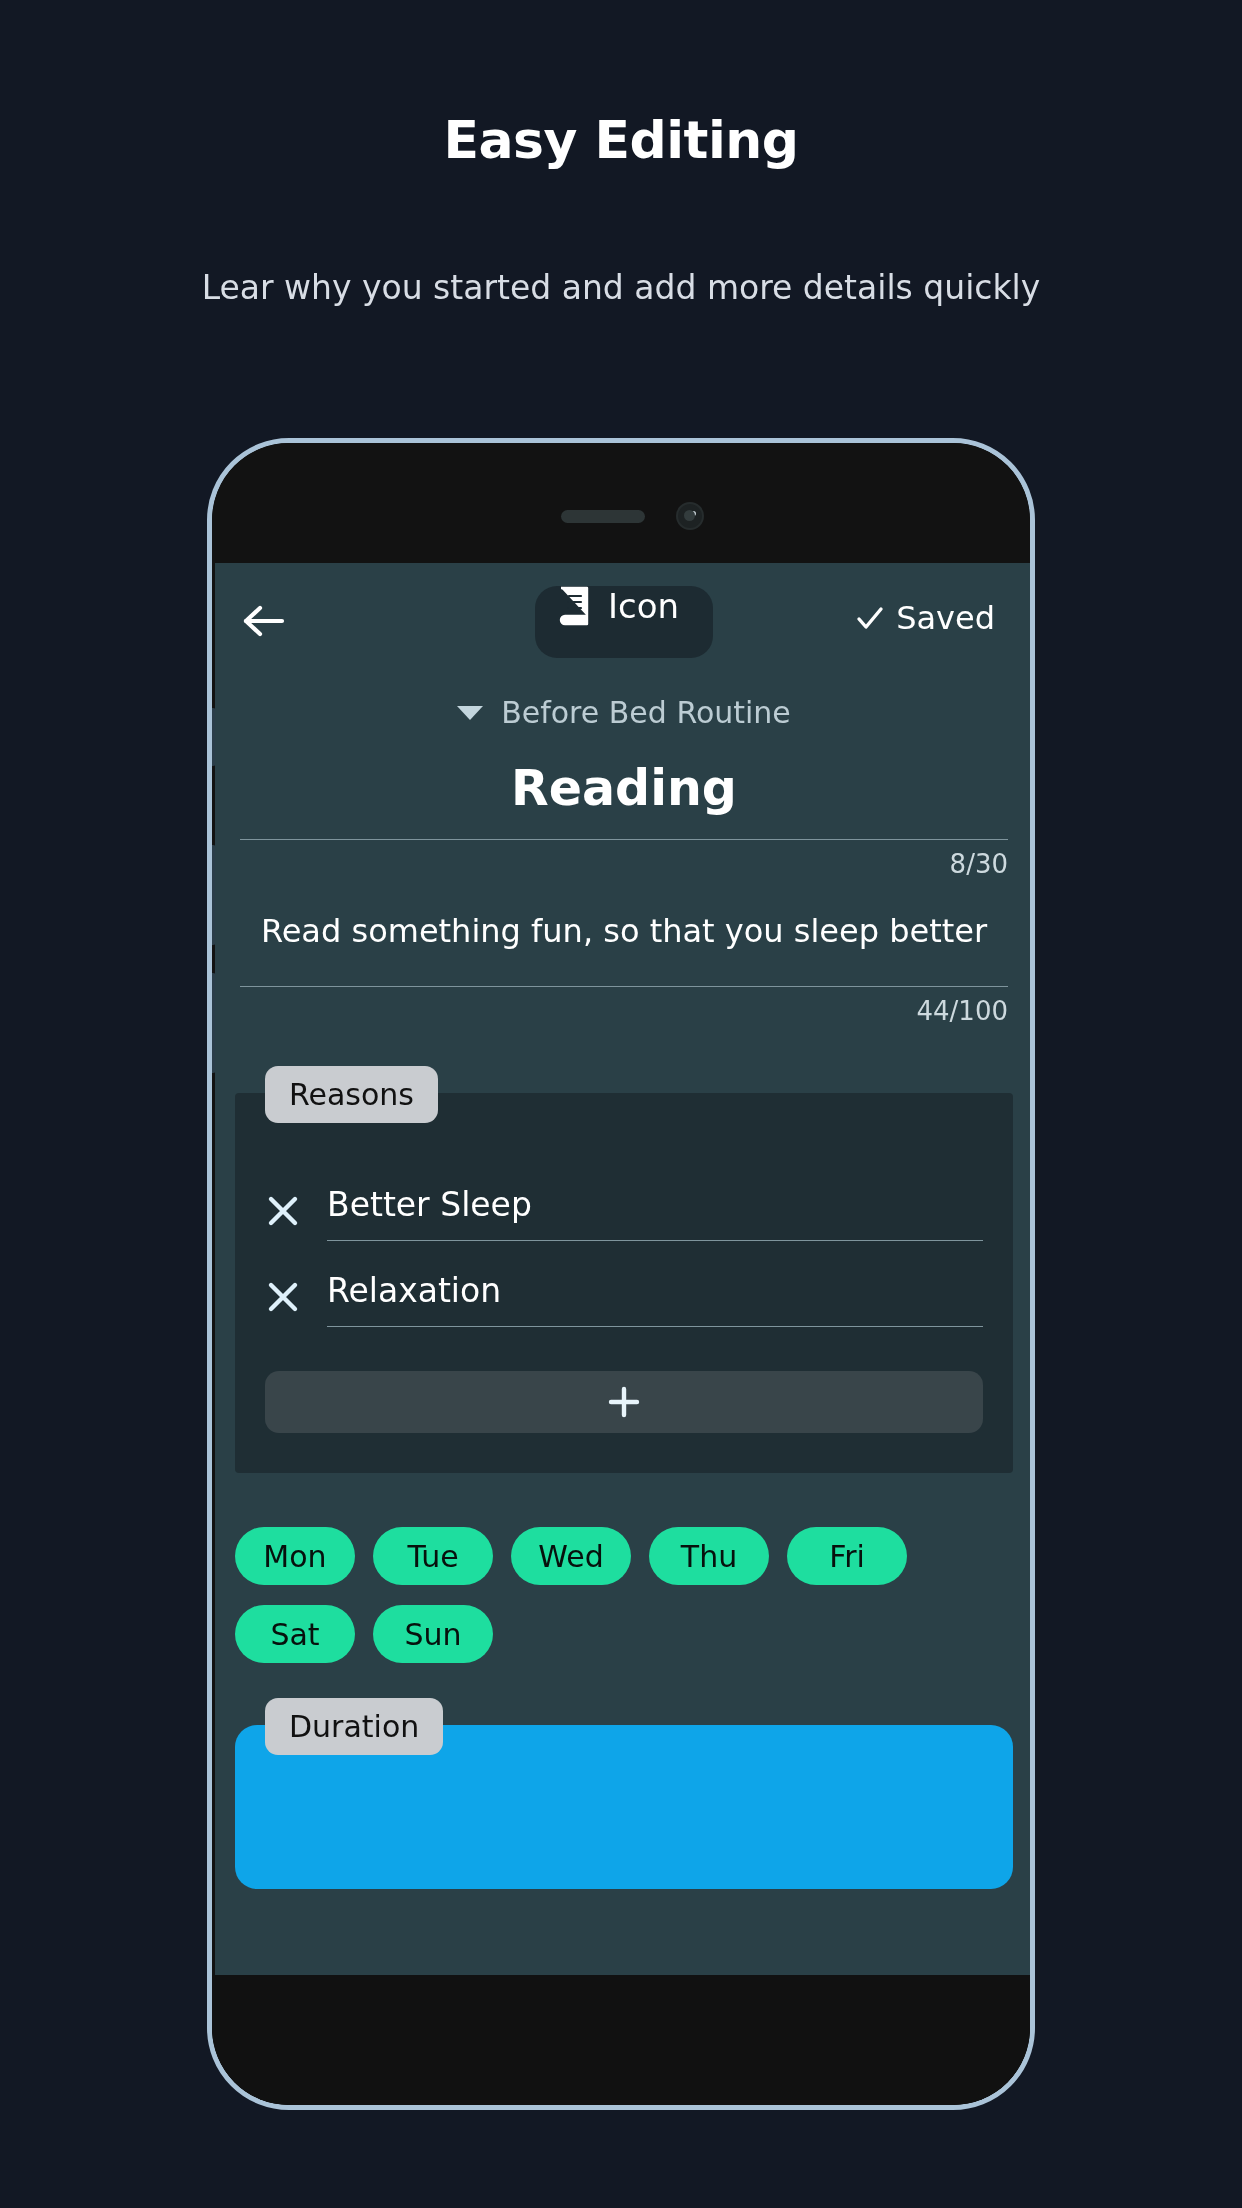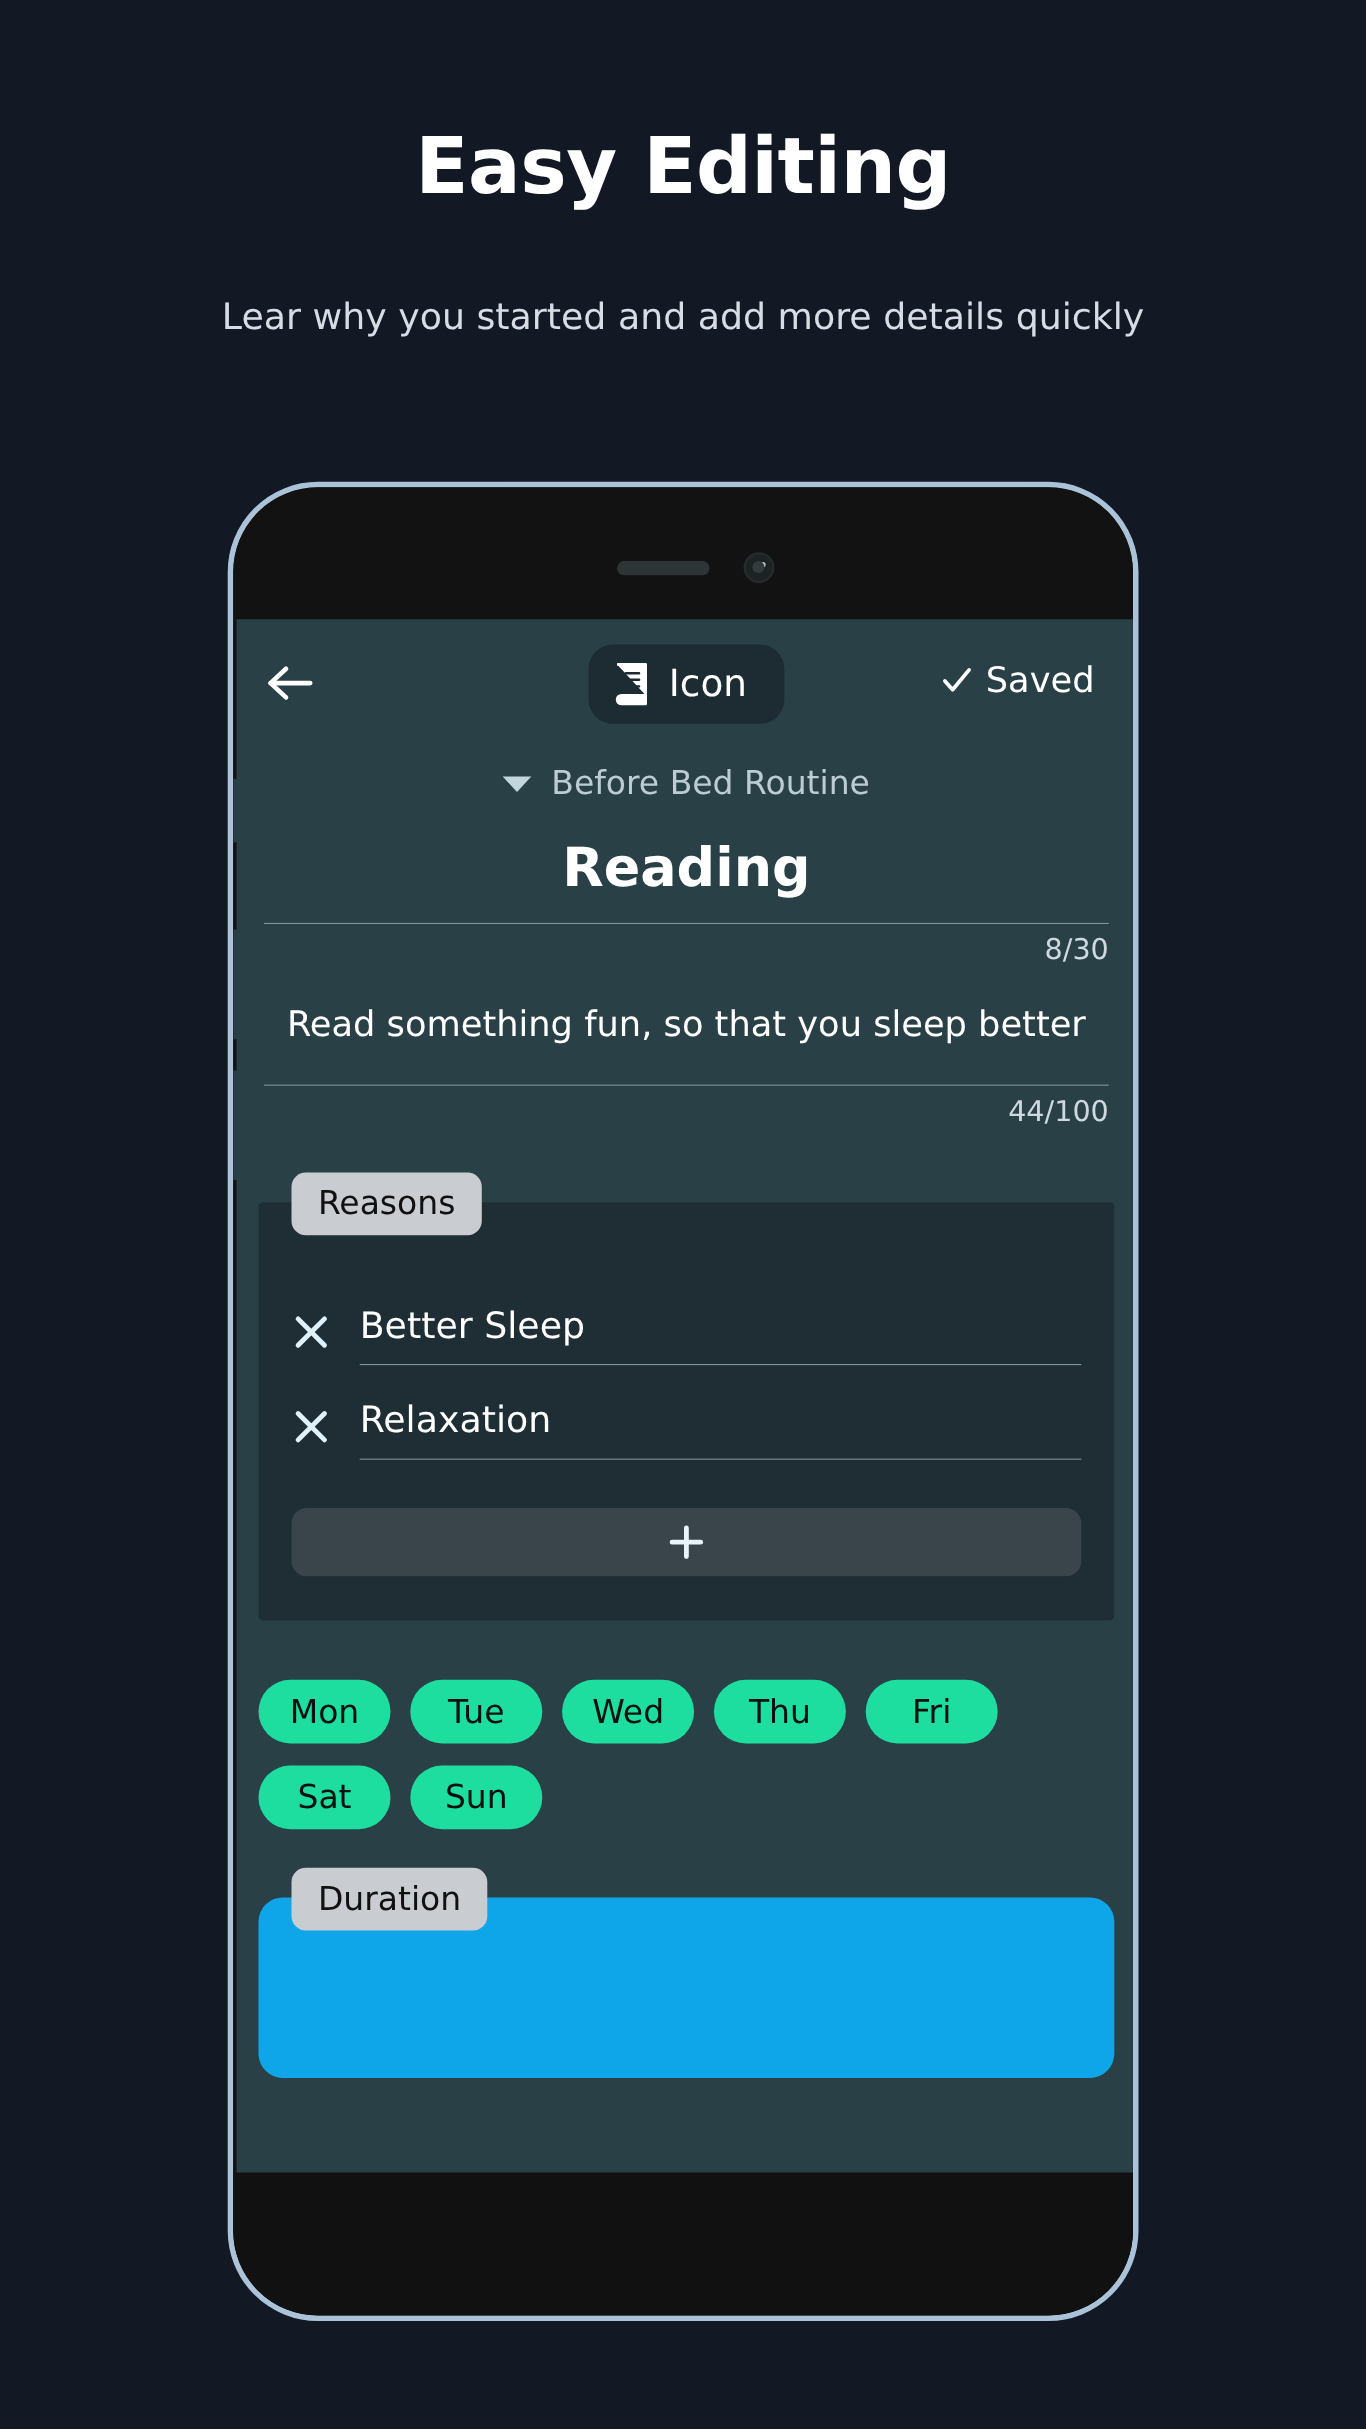--- a/index.html
+++ b/index.html
@@ -19,21 +19,21 @@
     background: #121824;
   }
 
   
   .promo-title {
     position: absolute;
     top: 112px;
     left: 0;
     width: 1242px;
     text-align: center;
-    font-size: 71px;
+    font-size: 52px;
     font-weight: 700;
     color: #ffffff;
     letter-spacing: -0.5px;
     line-height: 1.1;
   }
   .promo-subtitle {
     position: absolute;
     top: 267px;
     left: 0;
     width: 1242px;
@@ -140,21 +140,21 @@
   .icon-pill {
     position: absolute;
     left: 50%;
     margin-left: -89px;
     top: 23px;
     width: 178px;
     height: 72px;
     border-radius: 22px;
     background: #1d2b32;
     display: flex;
-    align-items: center;
+    align-items: flex-start;
     gap: 16px;
     padding-left: 21px;
   }
   .icon-pill .book-icon {
     width: 36px; height: 40px;
     flex: 0 0 auto;
   }
   .icon-pill .pill-label {
     font-size: 34px;
     color: #ffffff;

